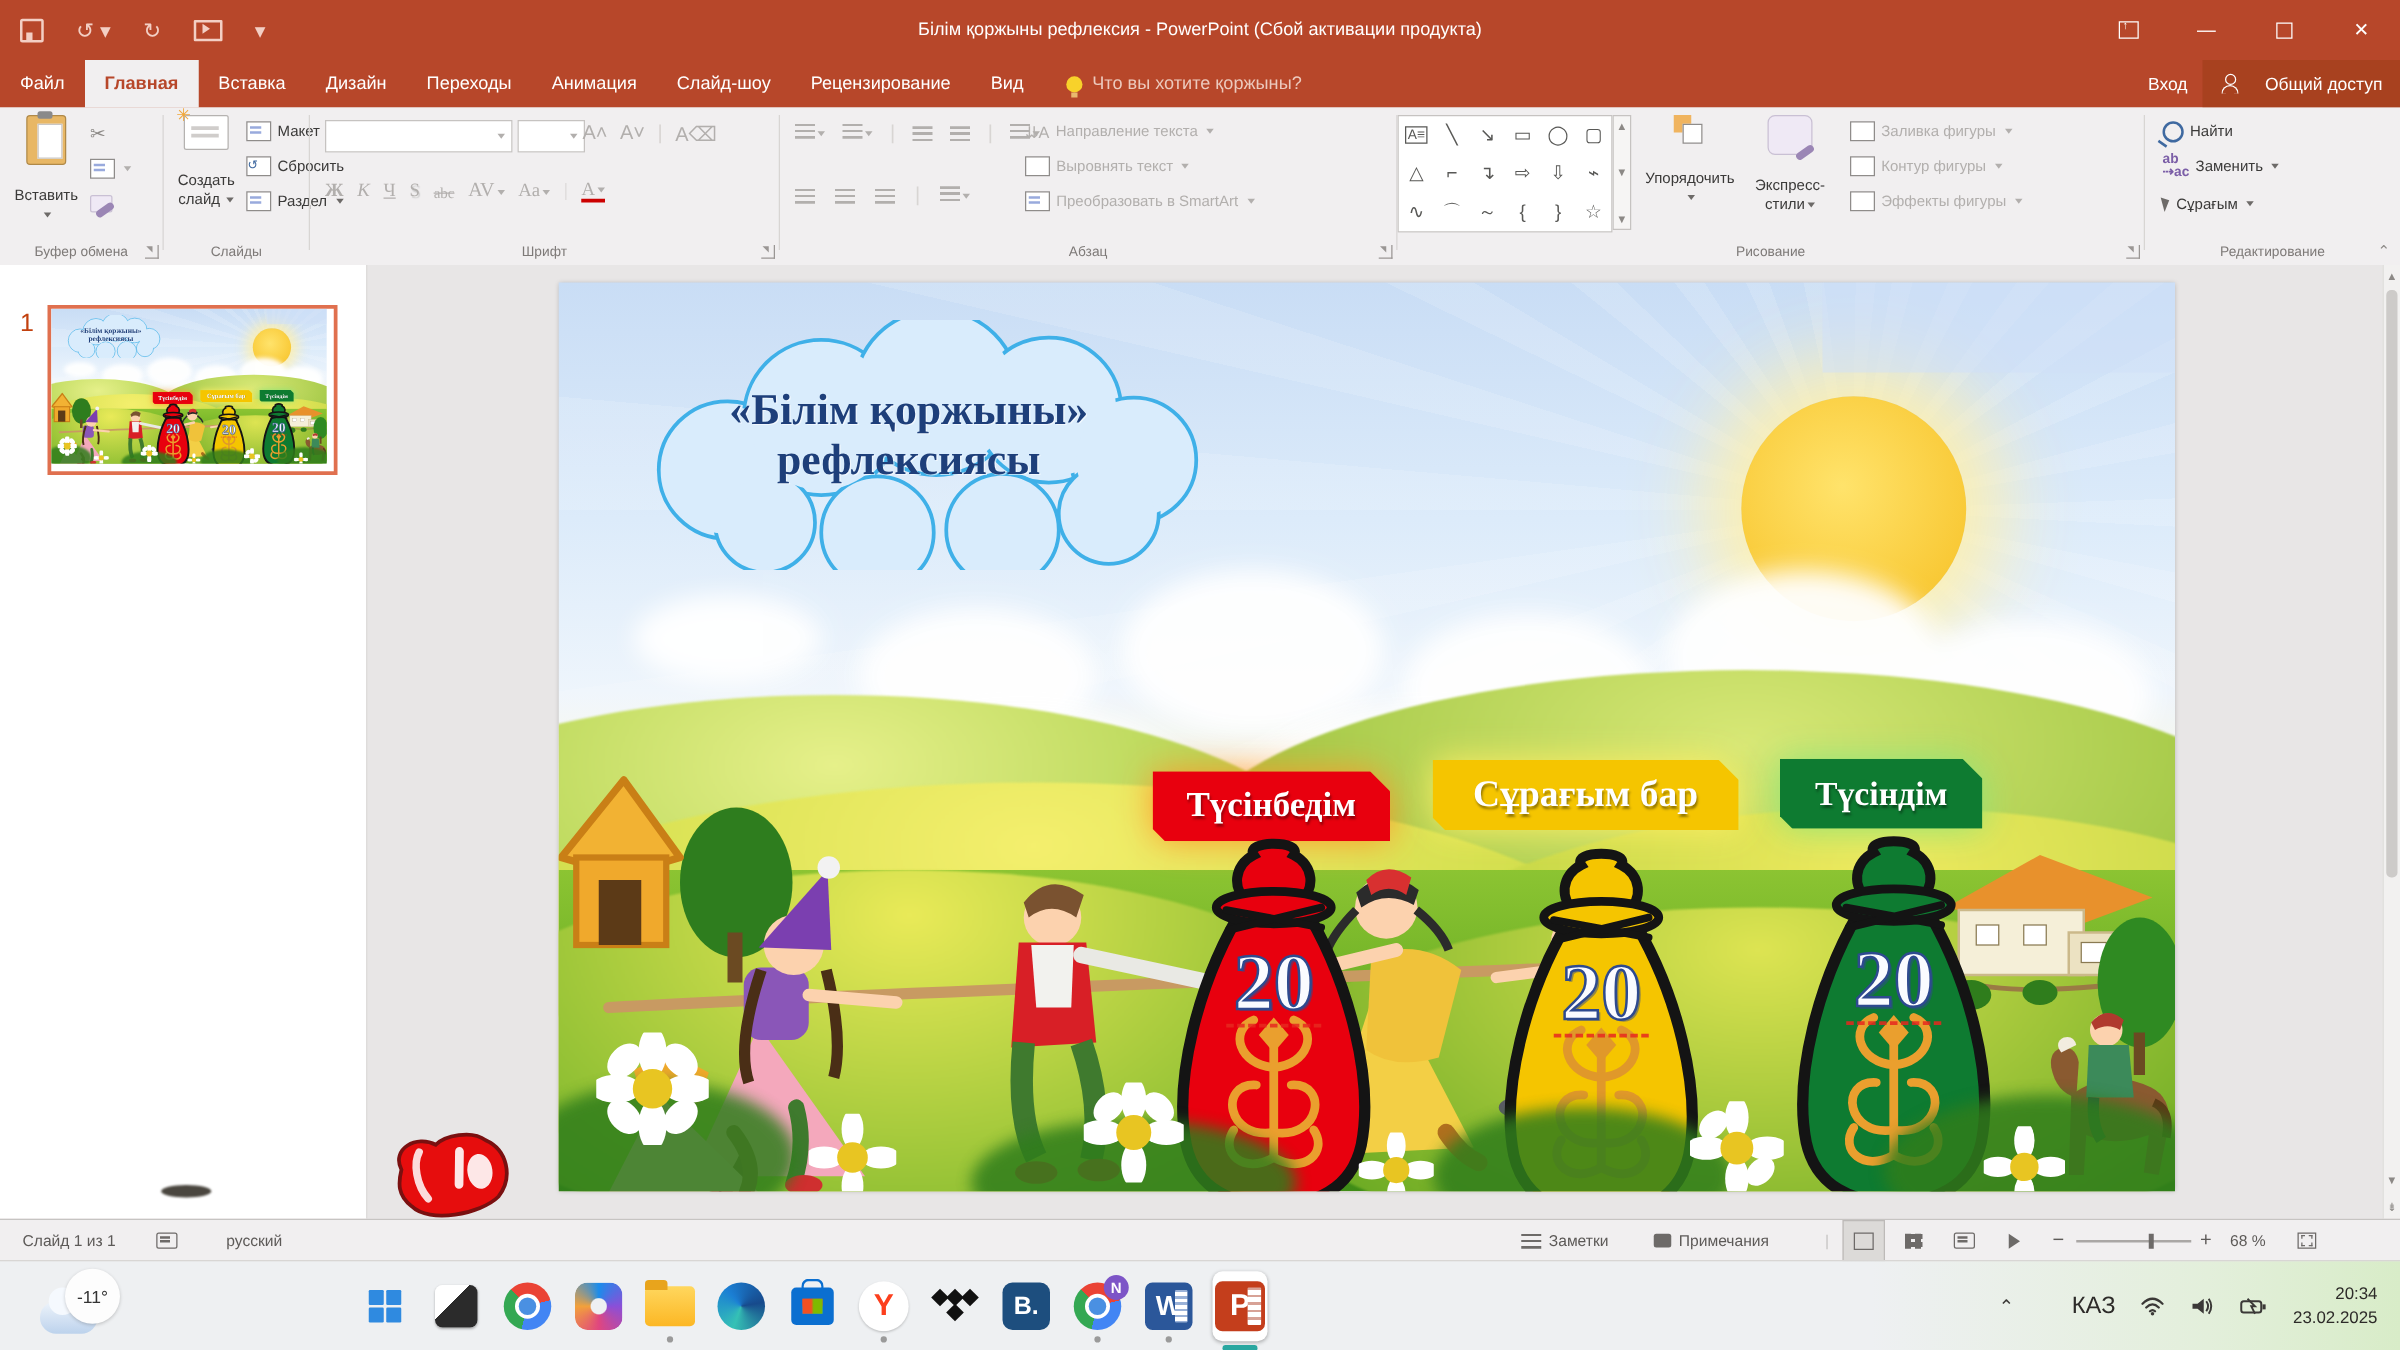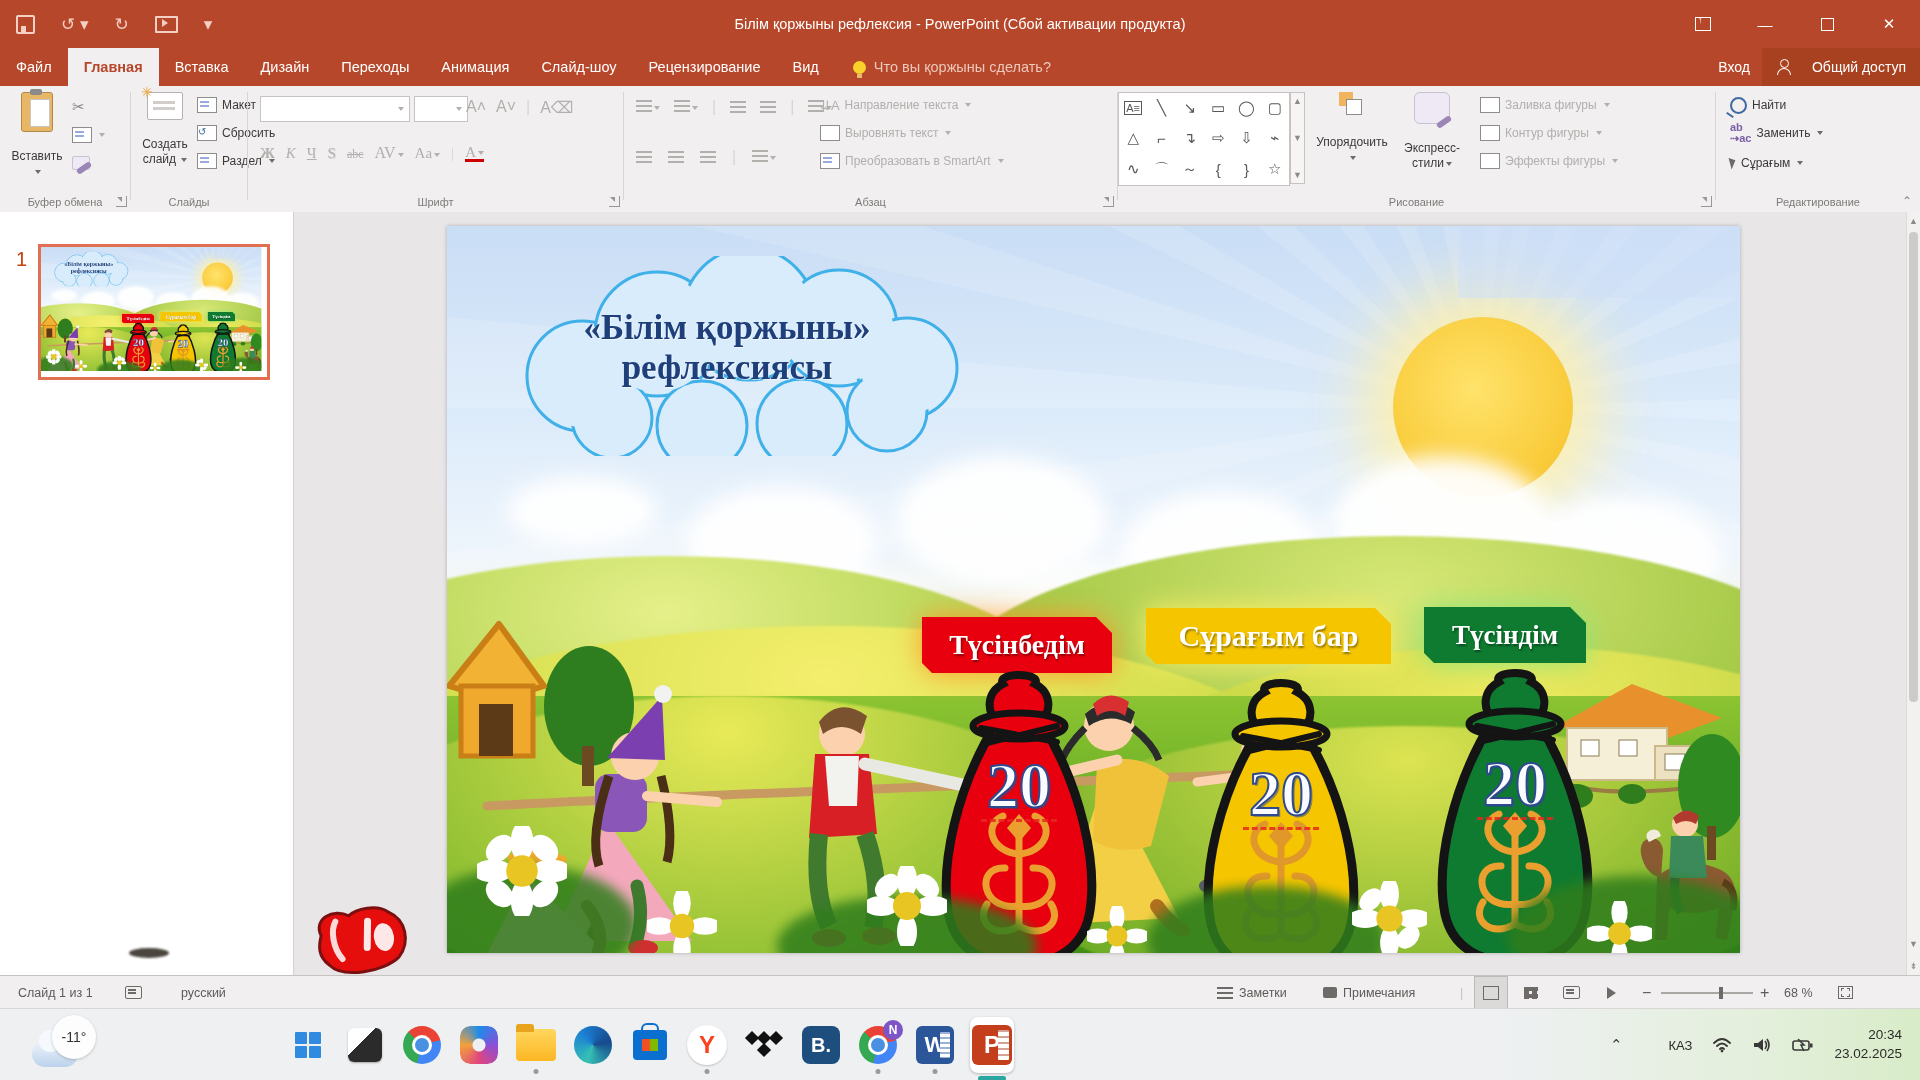--- a/index.html
+++ b/index.html
@@ -154,21 +154,21 @@
   .wordico{width:38px;height:38px;border-radius:6px;background:#2b579a;color:#fff;font-weight:bold;font-size:22px;display:flex;align-items:center;justify-content:center;position:relative;}
   .wordico::after{content:"";position:absolute;right:4px;top:6px;width:10px;height:26px;background:#fff;box-shadow:inset 0 4px 0 #2b579a00;border-radius:1px;background-image:repeating-linear-gradient(#9ab2d8 0 2px,#fff 2px 5px);}
   .pptcard{width:56px;height:56px;background:#fff;border-radius:8px;box-shadow:0 1px 3px rgba(0,0,0,.25);display:flex;align-items:center;justify-content:center;position:relative;}
   .pptico{width:40px;height:40px;border-radius:6px;background:#c43e1c;color:#fff;font-weight:bold;font-size:24px;display:flex;align-items:center;justify-content:center;position:relative;}
   .pptico::after{content:"";position:absolute;right:3px;top:5px;width:11px;height:30px;background:#fff;background-image:repeating-linear-gradient(#d7a296 0 2px,#fff 2px 6px);border-radius:1px;}
   .pptpill{position:absolute;left:50%;bottom:-8px;transform:translateX(-50%);width:28px;height:5px;border-radius:3px;background:#2aa7a0;}
   .tray{position:absolute;right:0;top:0;height:72px;display:flex;align-items:center;gap:20px;padding-right:18px;color:#2d2b29;}
   .trayico{font-size:15px;color:#3b3937;}
   .clock{text-align:right;font-size:13.5px;line-height:1.4;color:#2d2b29;}
 
-  .kznum{font-size:13px;padding-left:26px;}
+  .kznum{font-size:19px;padding-left:26px;}
 </style>
 </head>
 <body>
 
 <div class="app">
 
   <div class="titlebar">
     <div class="qat">
       <div class="disk"></div>
       <div class="qi">↺ ▾</div>
@@ -194,21 +194,21 @@
     <div class="tab active">Главная</div>
     <div class="tab">Вставка</div>
     <div class="tab">Дизайн</div>
     <div class="tab">Переходы</div>
     <div class="tab">Анимация</div>
     <div class="tab">Слайд-шоу</div>
     <div class="tab">Рецензирование</div>
     <div class="tab">Вид</div>
     <div class="tellme">
       <div class="bulb"></div>
-      <span>Что вы қоржыны сделать?</span>
+      <span>Что вы хотите қоржыны?</span>
     </div>
     <div class="signin">Вход</div>
     <div class="share">
       <div class="person"></div>
       <span>Общий доступ</span>
     </div>
   </div>
 
   <div class="ribbon">
 

